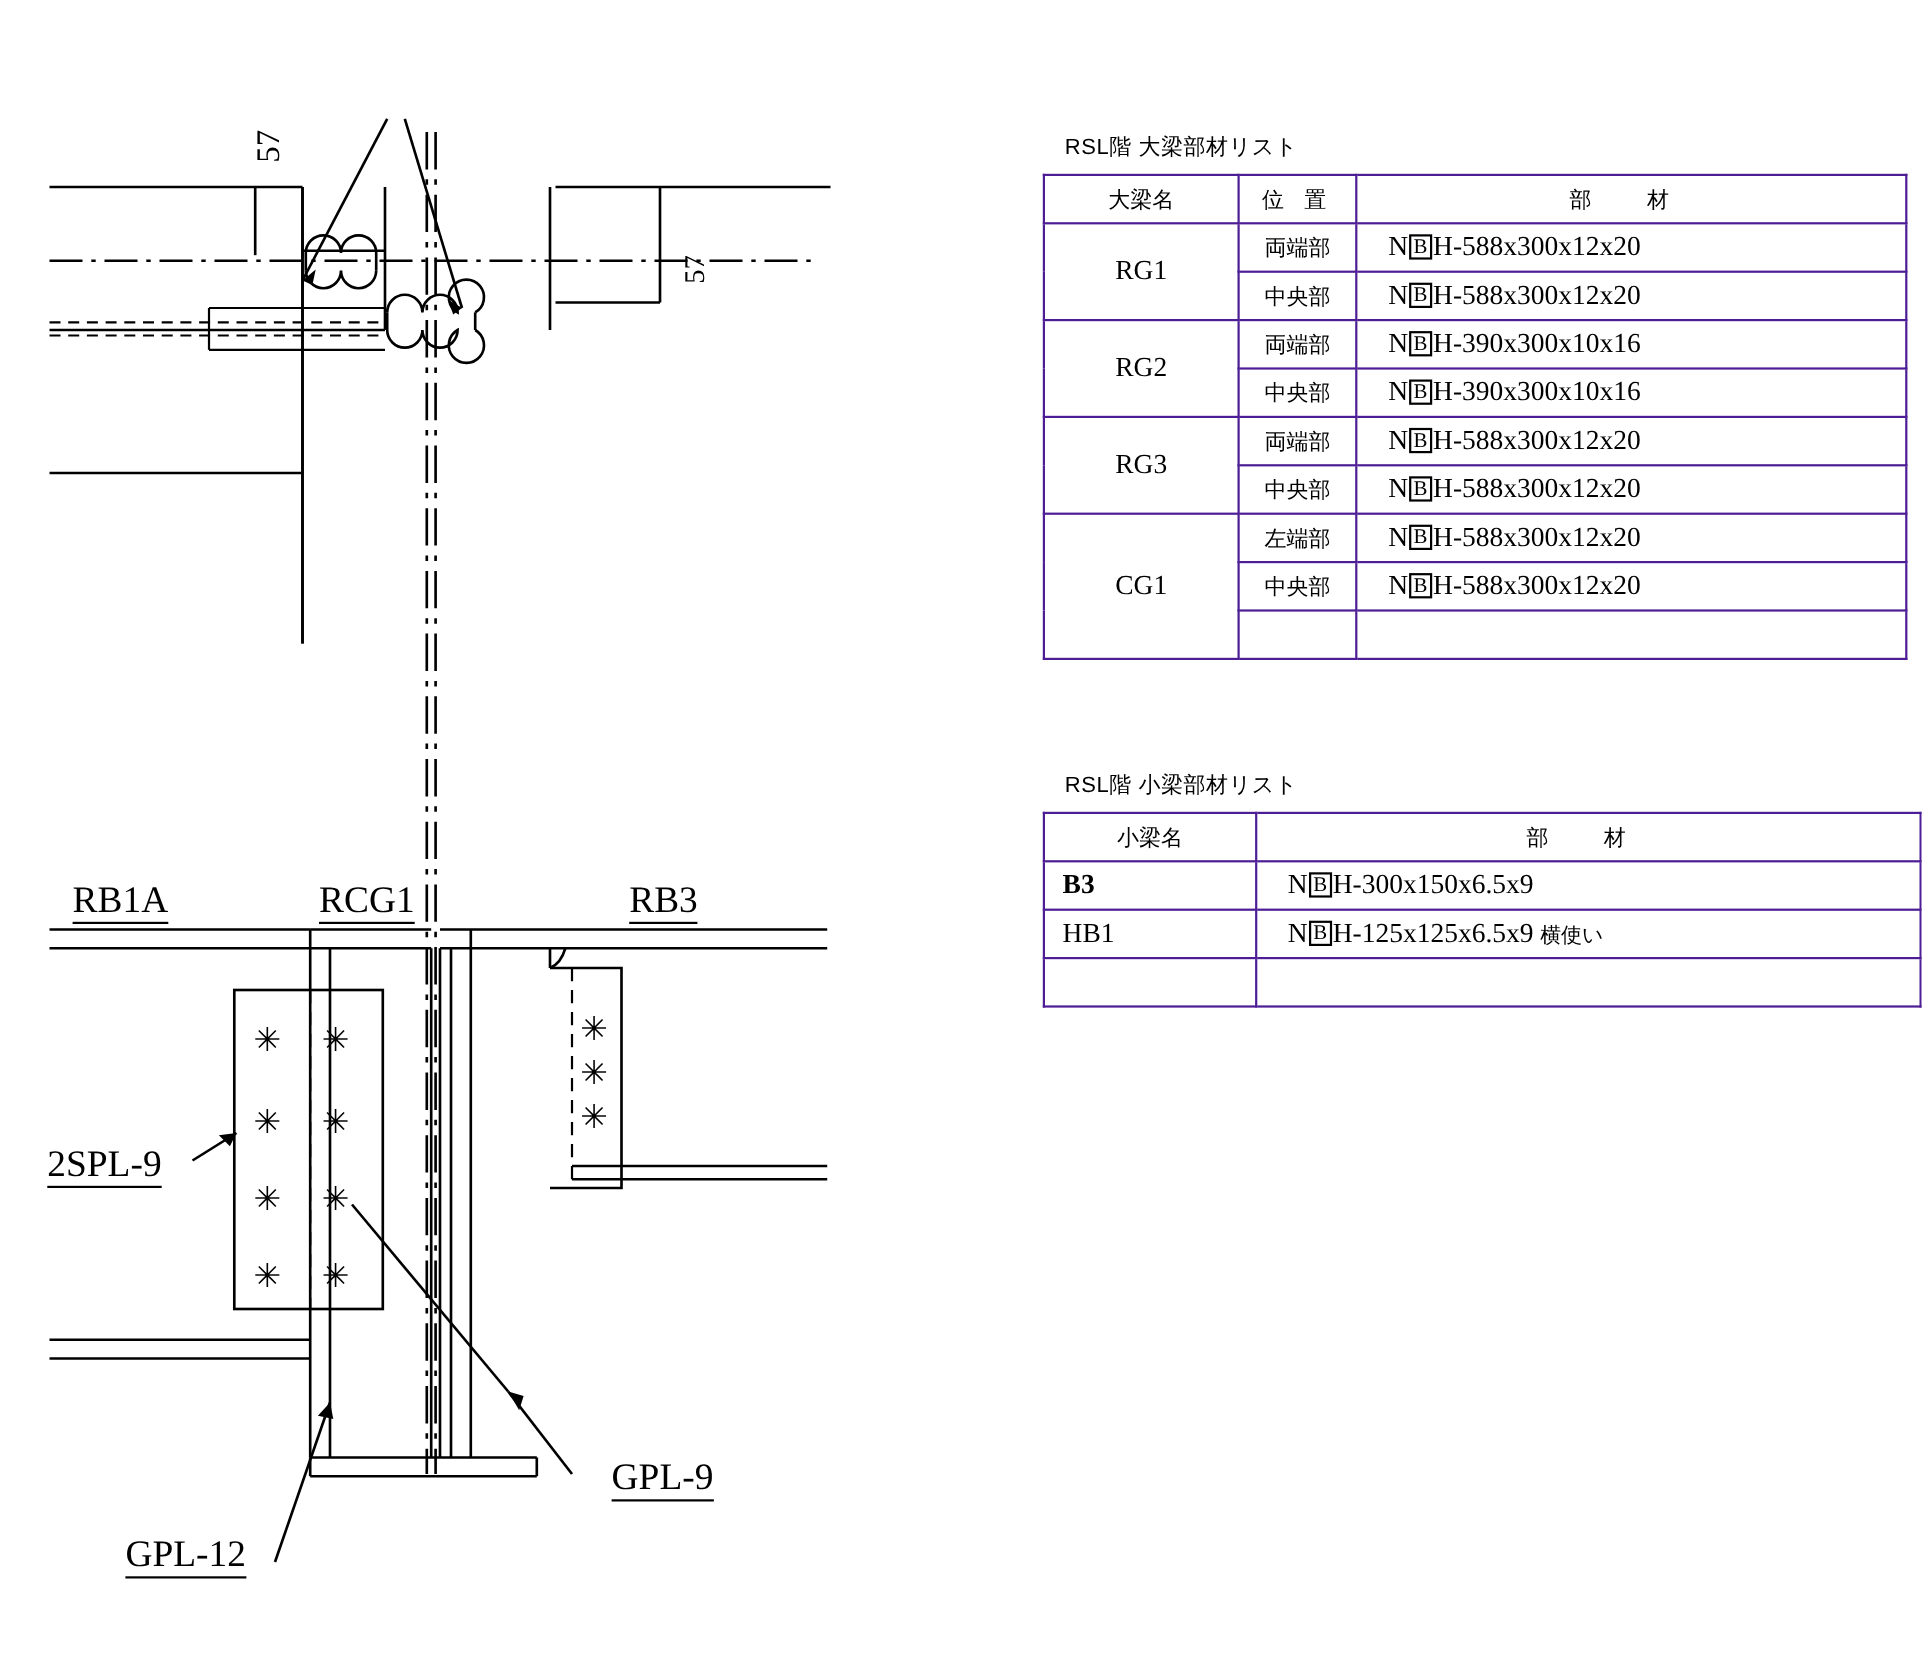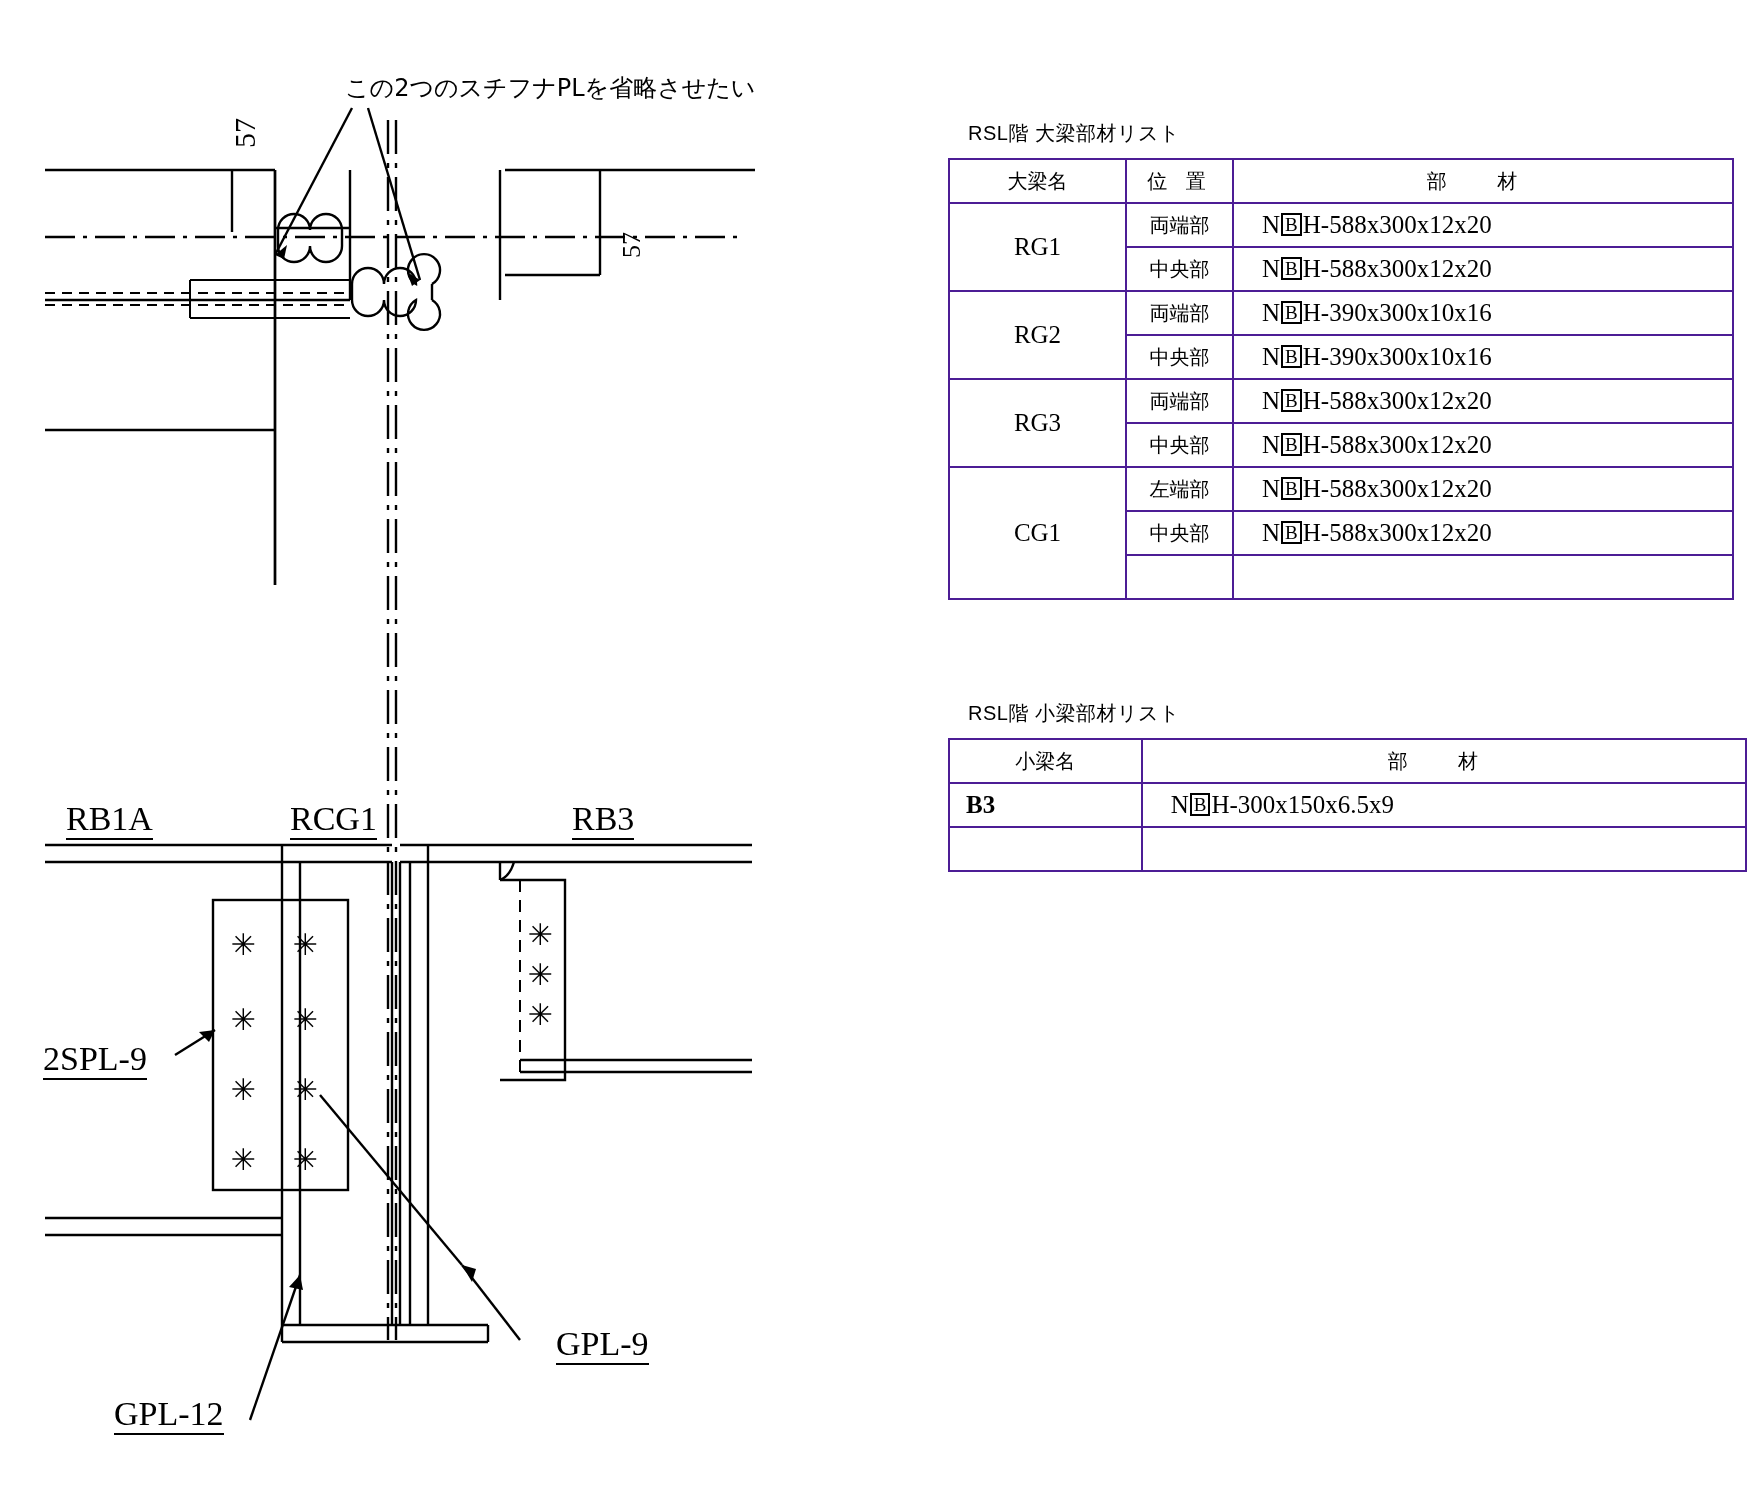--- a/index.html
+++ b/index.html
@@ -156,21 +156,20 @@
       <text x="243" y="1100">✳</text>
         <text x="305" y="1100">✳</text>
       <text x="243" y="1170">✳</text>
         <text x="305" y="1170">✳</text>
       <text x="540" y="945">✳</text>
       <text x="540" y="985">✳</text>
       <text x="540" y="1025">✳</text>
     </g>
   </svg>
 
-  <div class="jp" style="left:345px;top:72px;">この2つのスチフナPLを省略させたい</div>
   <div class="rot" style="left:228px;top:148px;">57</div>
   <div class="rot" style="left:617px;top:258px;font-size:26px;">57</div>
 
   <div class="lab lab-u" style="left:66px;top:800px;">RB1A</div>
   <div class="lab lab-u" style="left:290px;top:800px;">RCG1</div>
   <div class="lab lab-u" style="left:572px;top:800px;">RB3</div>
 
   <div class="lab lab-u" style="left:43px;top:1040px;">2SPL-9</div>
   <div class="lab lab-u" style="left:114px;top:1395px;">GPL-12</div>
   <div class="lab lab-u" style="left:556px;top:1325px;">GPL-9</div>
@@ -235,19 +234,23 @@
         <th class="hname">小梁名</th>
         <th class="hmat" style="width:575px;">部      材</th>
       </tr>
     </thead>
     <tbody>
         <tr>
           <td class="name" style="text-align: left; padding-left: 16px; font-weight: bold;">B3</td>
           <td class="mat" style="width: 575px;"><span>N</span><span class="bx">B</span><span>H-300x150x6.5x9</span></td>
         </tr>
         <tr>
+          <td class="name" style="text-align: left; padding-left: 16px;">HB1</td>
+          <td class="mat" style="width: 575px;"><span>N</span><span class="bx">B</span><span>H-125x125x6.5x9</span><span class="yoko">  横使い</span></td>
+        </tr>
+        <tr>
           <td class="name" style="text-align: left; padding-left: 16px;"></td>
           <td class="mat" style="width: 575px;"></td>
         </tr>
       </tbody>
   </table>
 
 </div>
 
 </body></html>

